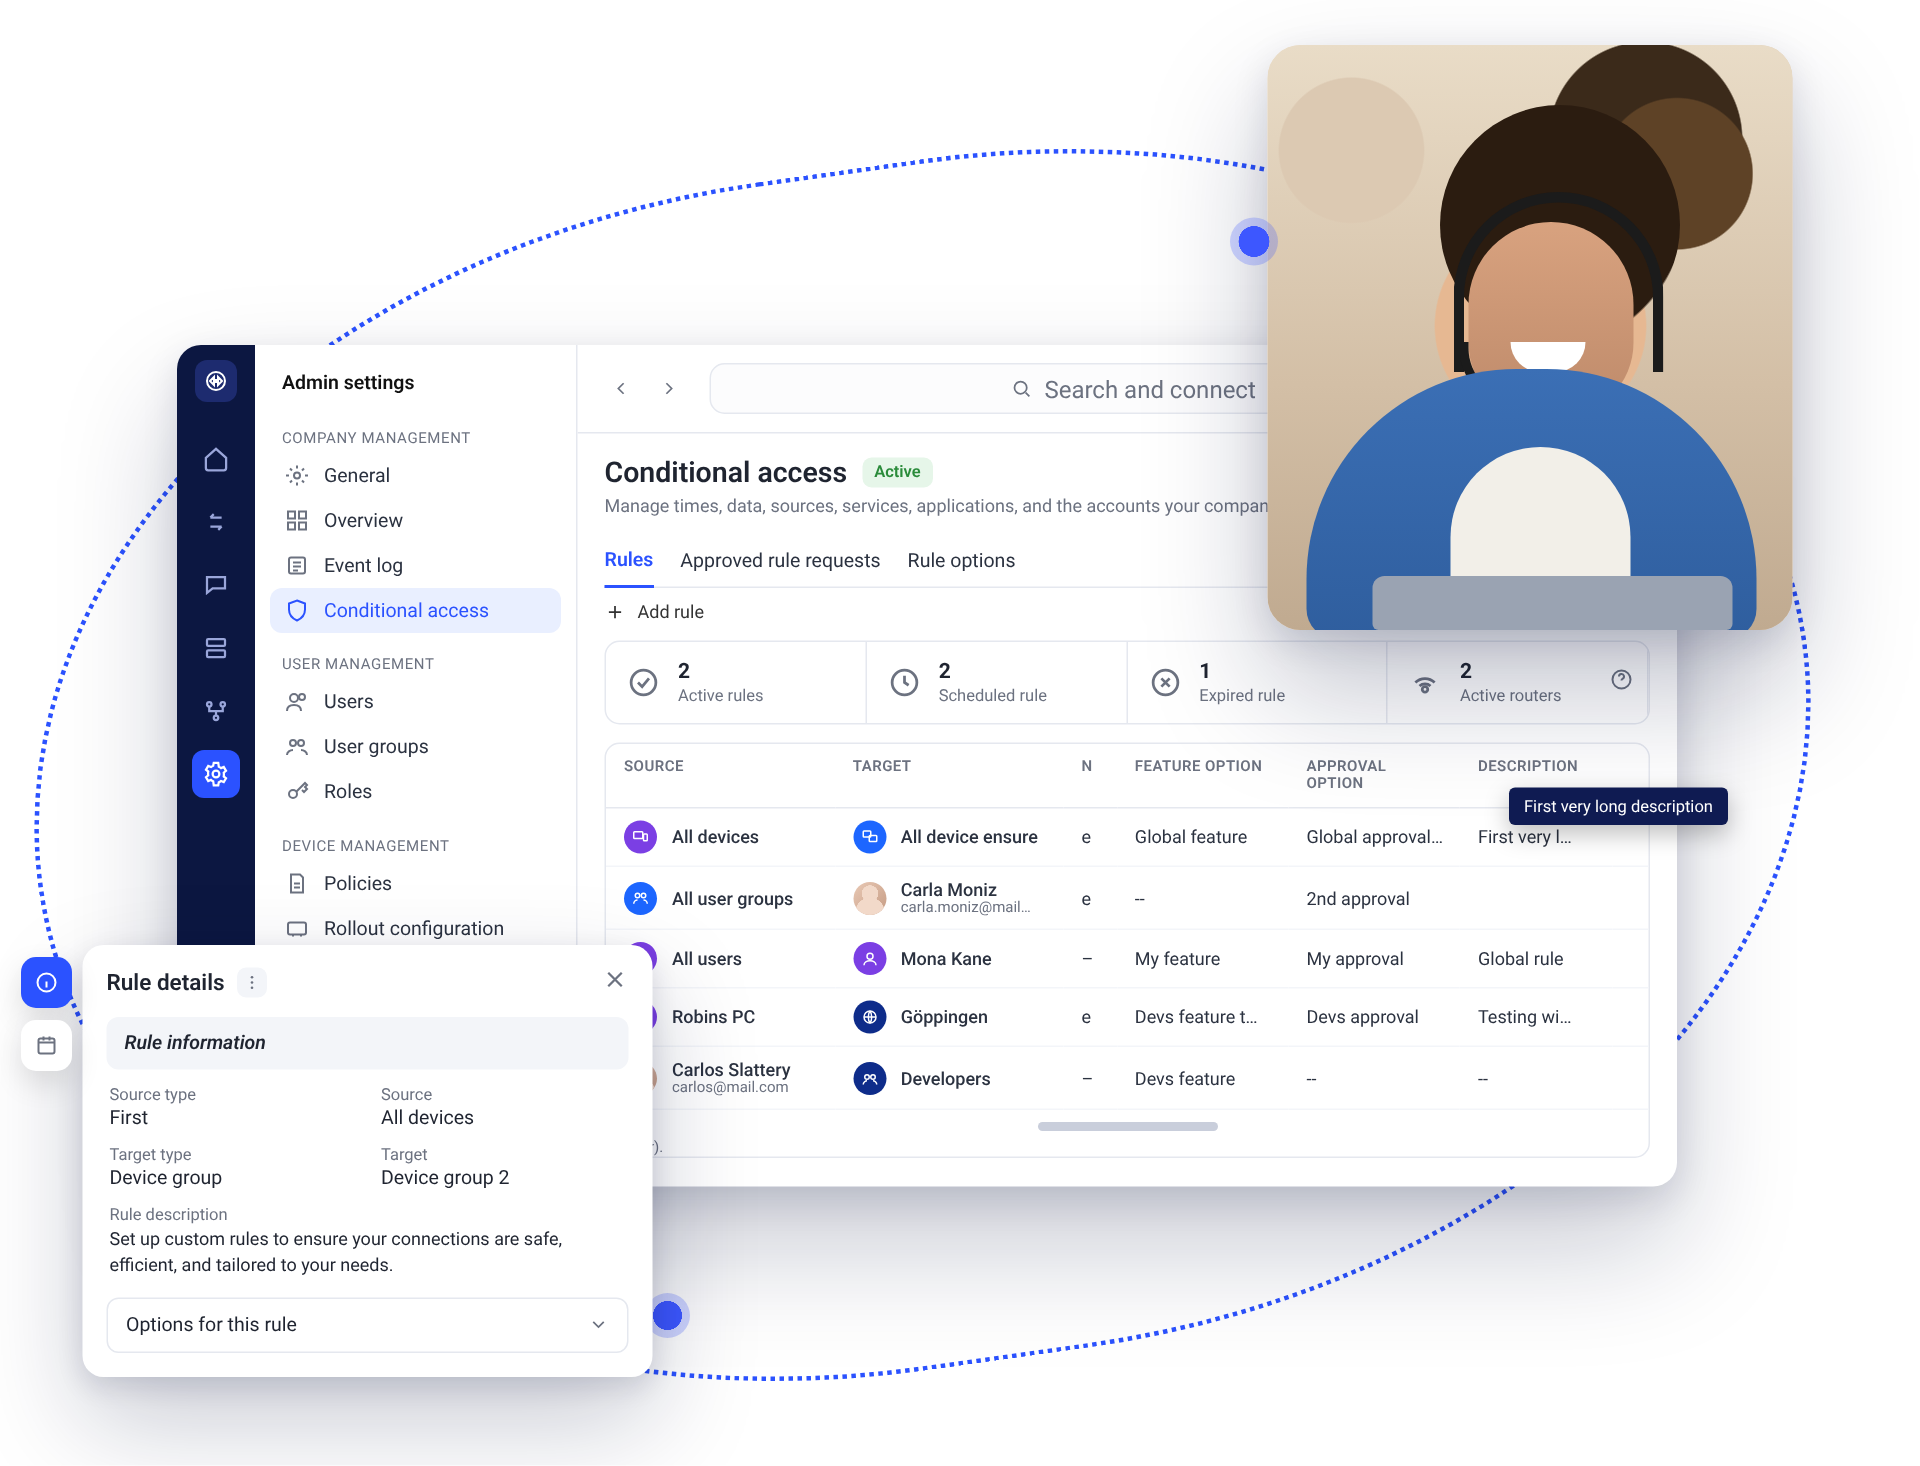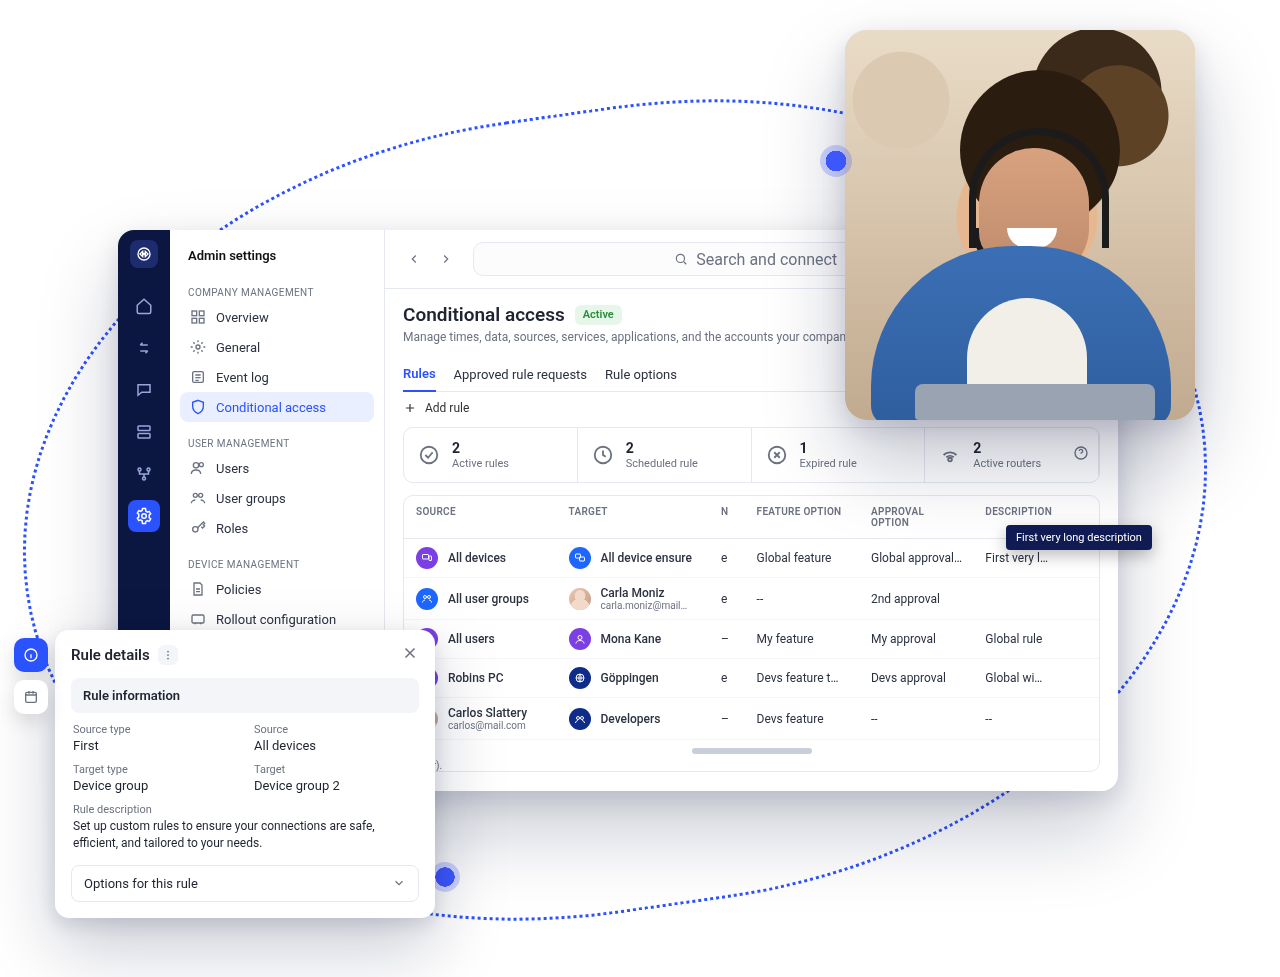--- a/index.html
+++ b/index.html
@@ -111,21 +111,21 @@
   
   .details{position:absolute;left:55px;top:630px;width:380px;background:#fff;border-radius:14px;box-shadow:0 30px 70px rgba(10,20,60,.22),0 6px 18px rgba(10,20,60,.12);padding:14px 16px 16px;z-index:30;}
   .details .side-tabs{position:absolute;left:-41px;top:8px;display:flex;flex-direction:column;gap:8px;}
   .details .side-tabs .tabi{width:34px;height:34px;border-radius:10px;display:flex;align-items:center;justify-content:center;box-shadow:0 8px 20px rgba(0,0,0,.12);background:#fff;color:#6c7280;}
   .details .side-tabs .tabi.active{background:var(--accent);color:#fff;}
   .details .side-tabs .tabi svg{width:16px;height:16px;}
   .details .dhead{display:flex;align-items:center;justify-content:space-between;}
   .details .dhead .ttl{display:flex;align-items:center;gap:8px;font-weight:600;font-size:15px;}
   .details .dhead .mico{width:20px;height:20px;border-radius:6px;background:var(--faint);display:flex;align-items:center;justify-content:center;color:var(--muted);}
   .details .dhead .close{color:var(--muted);cursor:pointer;}
-  .details .section-title{background:var(--faint);border-radius:8px;padding:10px 12px;font-weight:600;font-size:13px;margin-top:12px;}
+  .details .section-title{background:var(--faint);border-radius:8px;padding:10px 12px;font-weight:600;font-size:13px;margin-top:12px;font-style:italic;}
   .details .row2{display:grid;grid-template-columns:1fr 1fr;gap:18px;margin-top:10px;padding:0 2px;}
   .details .k{font-size:11px;color:var(--muted);}
   .details .v{font-size:13px;color:#1f2430;margin-top:2px;}
   .details .desc{margin-top:10px;padding:0 2px;}
   .details .desc .v{font-size:12px;line-height:1.45;}
   .details .opts{margin-top:12px;border:1px solid var(--line);border-radius:8px;padding:10px 12px;display:flex;align-items:center;justify-content:space-between;font-size:13px;cursor:pointer;}
   .details .opts svg{width:14px;height:14px;color:var(--muted);}
 
   
   .photo{position:absolute;left:845px;top:30px;width:350px;height:390px;border-radius:22px;box-shadow:0 40px 80px rgba(10,20,60,.25),0 8px 24px rgba(10,20,60,.12);background:linear-gradient(135deg,#e8d9c6 0%,#cdb69e 100%);overflow:hidden;z-index:20;}
@@ -211,33 +211,33 @@
       </div>
   </div>
 
   <div class="side">
     <div class="title">Admin settings</div>
 
     <div class="grp">
       <div class="label">COMPANY MANAGEMENT</div>
       <div class="item">
           <svg viewBox="0 0 24 24" fill="none" stroke="currentColor" stroke-width="2">
+            <circle cx="12" cy="12" r="3"></circle>
+            <path d="M12 2v3m0 14v3M4 12H1m22 0h-3M5 5l2 2m10 10l2 2M5 19l2-2m10-10l2-2"></path>
+          </svg>
+          <span>General</span>
+        </div>
+      <div class="item">
+          <svg viewBox="0 0 24 24" fill="none" stroke="currentColor" stroke-width="2">
             <rect x="3" y="3" width="7" height="7"></rect>
             <rect x="14" y="3" width="7" height="7"></rect>
             <rect x="3" y="14" width="7" height="7"></rect>
             <rect x="14" y="14" width="7" height="7"></rect>
           </svg>
           <span>Overview</span>
-        </div>
-      <div class="item">
-          <svg viewBox="0 0 24 24" fill="none" stroke="currentColor" stroke-width="2">
-            <circle cx="12" cy="12" r="3"></circle>
-            <path d="M12 2v3m0 14v3M4 12H1m22 0h-3M5 5l2 2m10 10l2 2M5 19l2-2m10-10l2-2"></path>
-          </svg>
-          <span>General</span>
         </div>
       <div class="item">
           <svg viewBox="0 0 24 24" fill="none" stroke="currentColor" stroke-width="2">
             <rect x="4" y="4" width="16" height="16" rx="2"></rect>
             <path d="M8 9h8M8 13h8M8 17h5"></path>
           </svg>
           <span>Event log</span>
         </div>
       <div class="item active">
           <svg viewBox="0 0 24 24" fill="none" stroke="currentColor" stroke-width="2">
@@ -507,21 +507,21 @@
                   <path d="M4 12h16M12 4c3 4 3 12 0 16M12 4c-3 4-3 12 0 16"></path>
                 </svg>
               </span>
               <span class="mini">
                 <span class="primary">Göppingen</span>
               </span>
             </div>
             <div class="td ">e</div>
             <div class="td txt-ellipsis">Devs feature t…</div>
             <div class="td txt-ellipsis">Devs approval</div>
-            <div class="td txt-ellipsis">Global wi…</div>
+            <div class="td txt-ellipsis">Testing wi…</div>
             <div class="td more">
               <svg viewBox="0 0 24 24" width="14" height="14" fill="currentColor">
                 <circle cx="12" cy="6" r="1.5"></circle>
                 <circle cx="12" cy="12" r="1.5"></circle>
                 <circle cx="12" cy="18" r="1.5"></circle>
               </svg>
             </div>
             <div class="td ">
               <span class="pill person"></span>
               <span class="mini">

